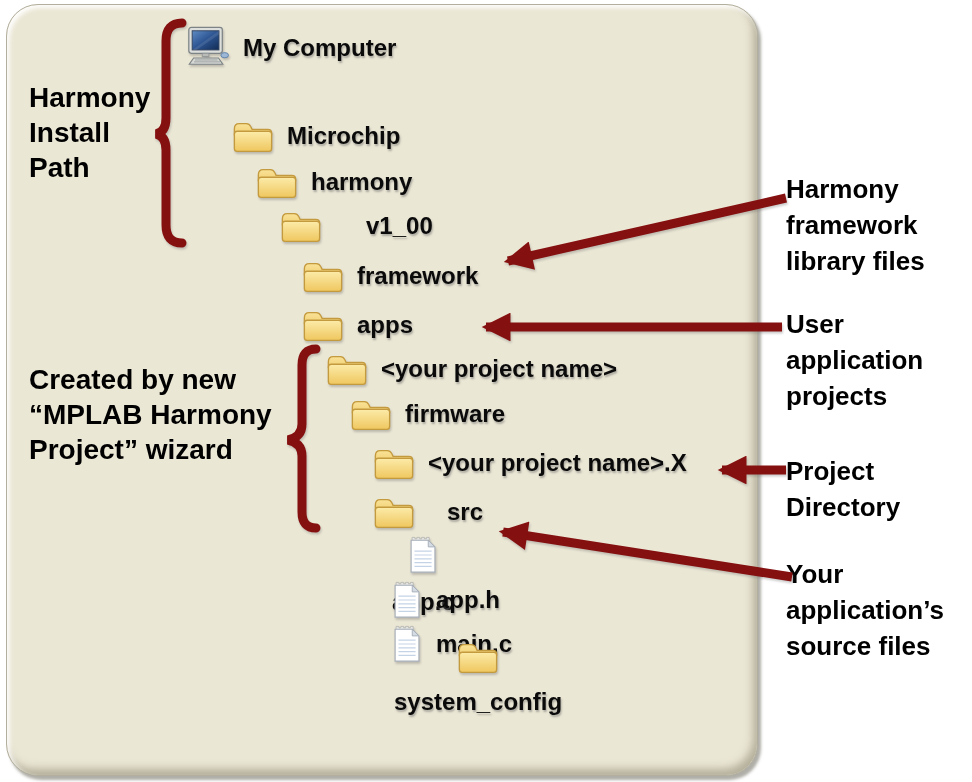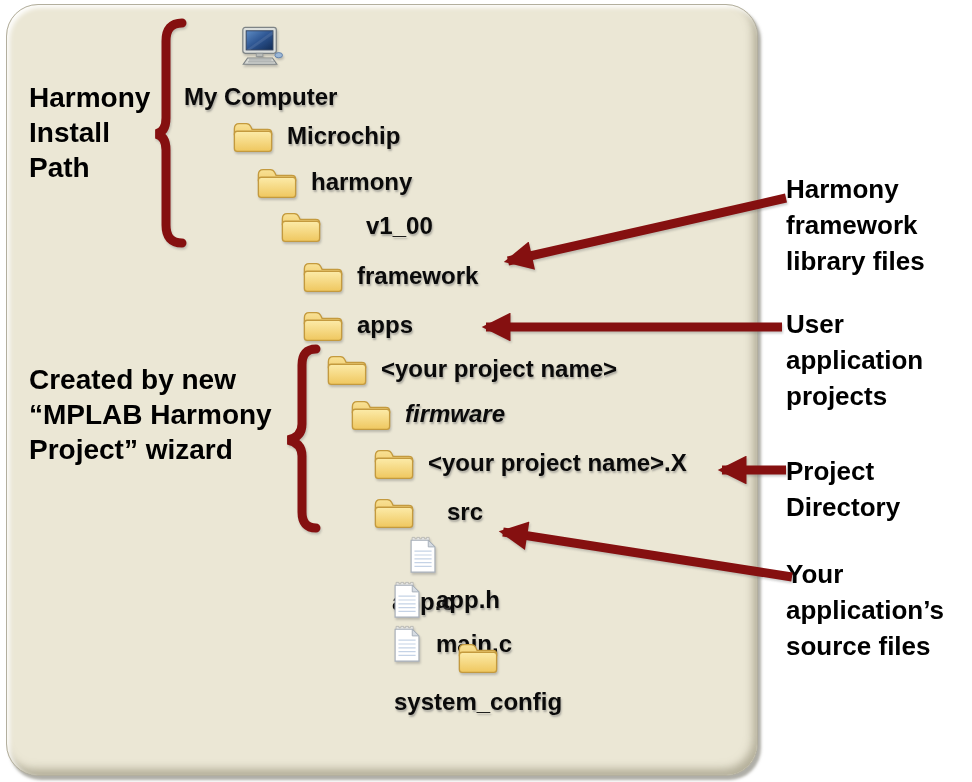--- a/index.html
+++ b/index.html
@@ -113,21 +113,21 @@
 library files</div>
   <div class="annot right" style="left:786px;top:306px;">User
 application
 projects</div>
   <div class="annot right" style="left:786px;top:453px;">Project
 Directory</div>
   <div class="annot right" style="left:786px;top:556px;">Your
 application’s
 source files</div>
 
-  <div class="tree-row" style="left:184px;top:26px;flex-direction:column;">
+  <div class="tree-row" style="left:184px;top:26px;">
     <svg class="icon" width="46" height="44">
         <use href="#sym-computer"></use>
       </svg>
     <span class="tree-label">My Computer</span>
   </div>
   <div class="tree-row" style="left:232px;top:114px;">
     <svg class="icon" width="42" height="35">
         <use href="#sym-folder"></use>
       </svg>
     <span class="tree-label">Microchip</span>
@@ -155,21 +155,21 @@
         <use href="#sym-folder"></use>
       </svg>
     <span class="tree-label">apps</span>
   </div>
   <div class="tree-row" style="left:326px;top:347px;">
     <svg class="icon" width="42" height="35">
         <use href="#sym-folder"></use>
       </svg>
     <span class="tree-label">&lt;your project name&gt;</span>
   </div>
-  <div class="tree-row" style="left:350px;top:392px;font-style:italic;">
+  <div class="tree-row" style="left:350px;top:392px;">
     <svg class="icon" width="42" height="35">
         <use href="#sym-folder"></use>
       </svg>
     <span class="tree-label">firmware</span>
   </div>
   <div class="tree-row" style="left:373px;top:441px;">
     <svg class="icon" width="42" height="35">
         <use href="#sym-folder"></use>
       </svg>
     <span class="tree-label">&lt;your project name&gt;.X</span>

